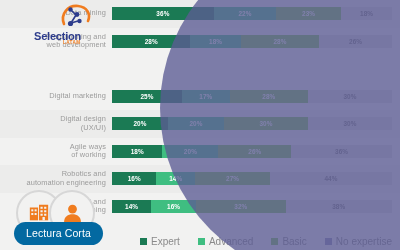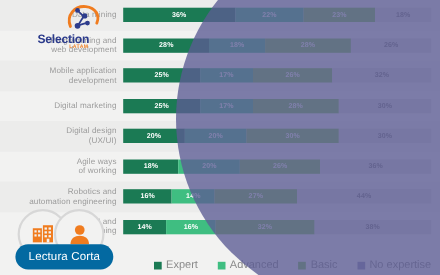--- a/index.html
+++ b/index.html
@@ -104,29 +104,20 @@
         <div class="seg s3" style="width: 18.1818%;">18%</div>
       </div>
     </div>
     <div class="row" style="top: 27.5px; justify-content: center;">
       <div class="row-label">Programming and<br><span>web development</span></div>
       <div class="bar">
         <div class="seg s0" style="width: 28%;">28%</div>
         <div class="seg s1" style="width: 18%;">18%</div>
         <div class="seg s2" style="width: 28%;">28%</div>
         <div class="seg s3" style="width: 26%;">26%</div>
-      </div>
-    </div>
-    <div class="row alt" style="top: 55px;">
-      <div class="row-label">Mobile application<br><span>development</span></div>
-      <div class="bar">
-        <div class="seg s0" style="width: 25%;">25%</div>
-        <div class="seg s1" style="width: 17%;">17%</div>
-        <div class="seg s2" style="width: 26%;">26%</div>
-        <div class="seg s3" style="width: 32%;">32%</div>
       </div>
     </div>
     <div class="row" style="top: 82.5px;">
       <div class="row-label">Digital marketing</div>
       <div class="bar">
         <div class="seg s0" style="width: 25%;">25%</div>
         <div class="seg s1" style="width: 17%;">17%</div>
         <div class="seg s2" style="width: 28%;">28%</div>
         <div class="seg s3" style="width: 30%;">30%</div>
       </div>

